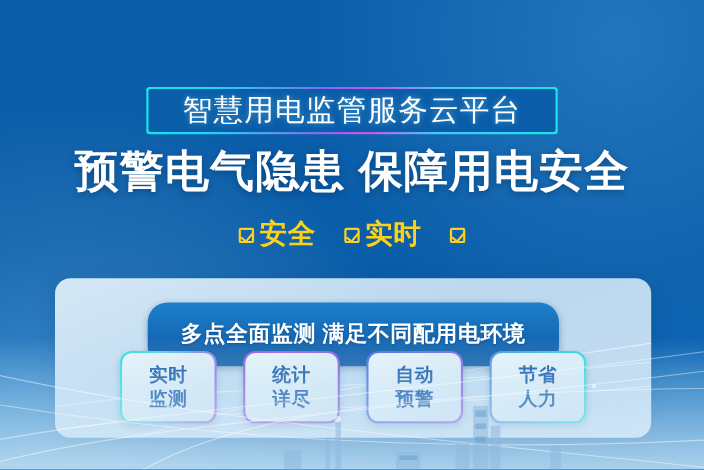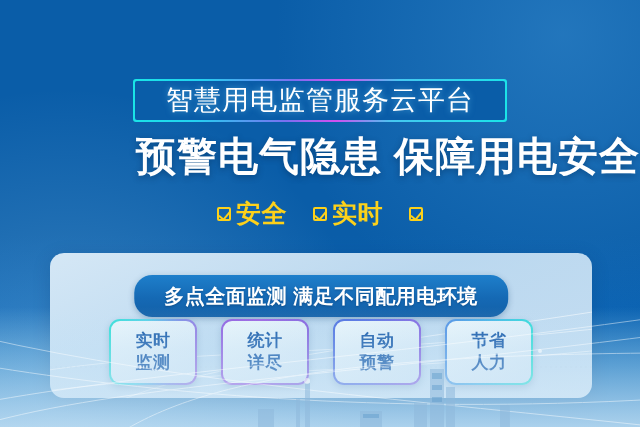--- a/index.html
+++ b/index.html
@@ -46,21 +46,21 @@
     display:flex;align-items:center;justify-content:center;
   }
   .title-text{
     color:#ffffff;font-size:27px;letter-spacing:1px;line-height:1;
     font-weight:400;
     text-shadow:0 0 6px rgba(120,215,255,.55);
     white-space:nowrap;
   }
 
   .headline{
-    position:absolute;left:0;right:0;top:136px;text-align:right;
+    position:absolute;left:0;right:0;top:136px;text-align:center;
     color:#ffffff;font-size:40px;font-weight:bold;letter-spacing:1px;
     line-height:1;white-space:nowrap;
     text-shadow:0 2px 6px rgba(2,40,80,.45);
   }
 
   .checkrow{
     position:absolute;left:0;right:0;top:201px;
     display:flex;justify-content:center;align-items:center;gap:26px;
     white-space:nowrap;
   }
@@ -82,21 +82,21 @@
     position:absolute;left:50px;top:253px;width:542px;height:145px;
     border-radius:14px;
     background:linear-gradient(160deg,rgba(226,240,250,.93) 0%,rgba(206,229,246,.90) 45%,rgba(222,238,250,.88) 100%);
     box-shadow:0 4px 18px rgba(4,45,90,.18);
     overflow:hidden;
   }
   .panel-lines{position:absolute;inset:0;pointer-events:none;}
 
   .pill{
     position:absolute;left:50%;transform:translateX(-50%);top:22px;
-    height:34px;padding:4px 30px;border-radius:18px;
+    height:34px;padding:12px 30px;border-radius:18px;
     background:linear-gradient(180deg,#1e7fcb 0%,#1569b4 55%,#1260a8 100%);
     display:flex;align-items:center;justify-content:center;
     box-shadow:0 2px 6px rgba(10,60,110,.30);
   }
   .pill-text{
     color:#ffffff;font-size:20px;font-weight:bold;letter-spacing:.5px;
     line-height:1;white-space:nowrap;
     text-shadow:0 1px 2px rgba(8,50,95,.45);
   }
 

